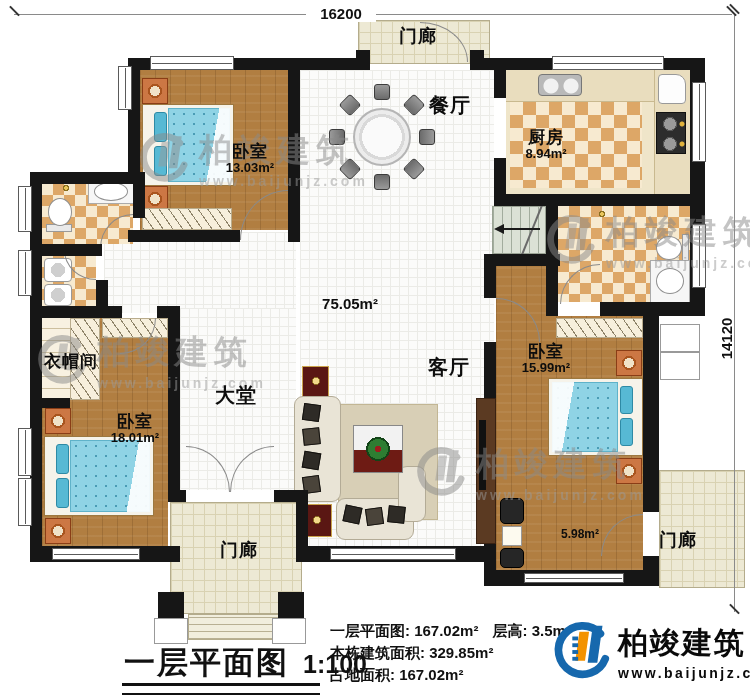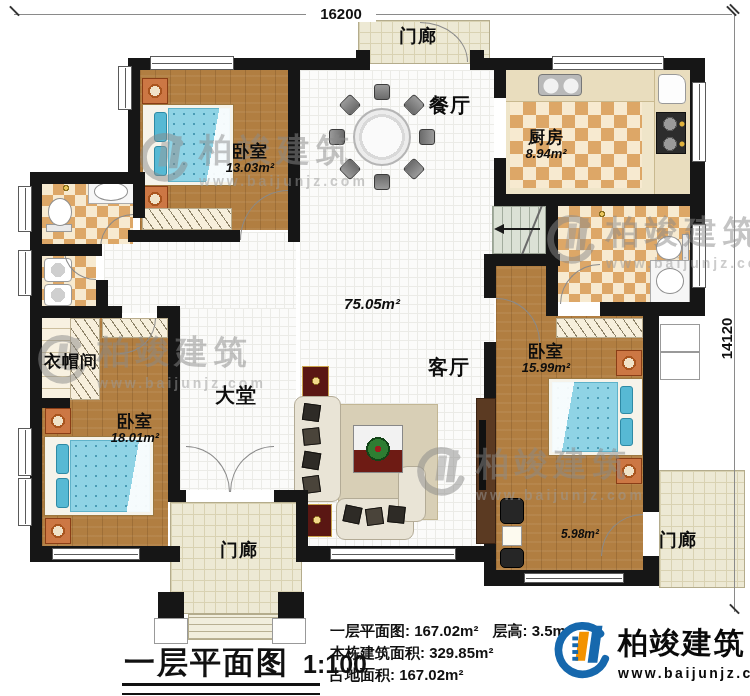--- a/index.html
+++ b/index.html
@@ -36,21 +36,21 @@
   .gold{background:radial-gradient(circle at 50% 50%,#f3d98a 0 3px,#8a6a1f 3px 4px,transparent 4px);}
   .sofa{background:#e9e4d6;border:1px solid #b3ab96;border-radius:9px;}
   .cushion{background:#2e2b26;border:1px solid #14120f;}
   .cushion.alt{background:#4a443a;}
   .chair{position:absolute;width:16px;height:16px;background:linear-gradient(#9a9a9a,#6b6b6b);border:1px solid #3c3c3c;border-radius:3px;z-index:5;box-sizing:border-box;}
   .oval{background:#fff;border:1px solid #8f8f8f;border-radius:50%;}
   .lightdot{background:radial-gradient(circle,#e9c65c 0 2px,#8a6f1f 2px 3px,transparent 3px);}
   
   .rlabel{position:absolute;text-align:center;color:#0d0d0d;line-height:1.12;z-index:30;}
   .rname{display:block;font-weight:bold;font-size:17px;letter-spacing:1px;}
-  .rarea{display:block;font-weight:bold;font-size:13px;font-style:italic;}
+  .rarea{display:block;font-weight:bold;font-size:13px;}
   .big .rname{font-size:20px;}
   .plabel .rname{font-size:18px;}
   
   .wm{position:absolute;display:flex;align-items:center;gap:9px;z-index:26;opacity:.5;pointer-events:none;}
   .wm-name{display:block;font-size:33px;font-weight:900;letter-spacing:6px;color:#8a8a8a;}
   .wm-url{display:block;font-size:14px;font-weight:bold;letter-spacing:3px;color:#9a9a9a;}
   
   .dimline{position:absolute;background:#8a8a8a;z-index:20;}
   .tick{position:absolute;width:13px;height:2px;background:#333;transform:rotate(45deg);z-index:21;}
   .dimtext{position:absolute;font-size:15px;font-weight:bold;color:#111;text-align:center;z-index:22;background:#fff;}
@@ -252,21 +252,21 @@
   <div class="rlabel" style="left:26px;top:352px;width:90px;">
     <span class="rname">衣帽间</span>
   </div>
   <div class="rlabel" style="left:90px;top:412px;width:90px;">
     <span class="rname">卧室</span>
     <span class="rarea">18.01m²</span>
   </div>
   <div class="rlabel big" style="left:196px;top:384px;width:80px;">
     <span class="rname">大堂</span>
   </div>
-  <div class="rlabel" style="left:327px;top:296px;width:90px;">
+  <div class="rlabel" style="left:305px;top:296px;width:90px;">
     <span class="rarea" style="font-size:15px;">75.05m²</span>
   </div>
   <div class="rlabel big" style="left:409px;top:356px;width:80px;">
     <span class="rname">客厅</span>
   </div>
   <div class="rlabel big" style="left:410px;top:94px;width:80px;">
     <span class="rname">餐厅</span>
   </div>
   <div class="rlabel" style="left:501px;top:128px;width:90px;">
     <span class="rname">厨房</span>

